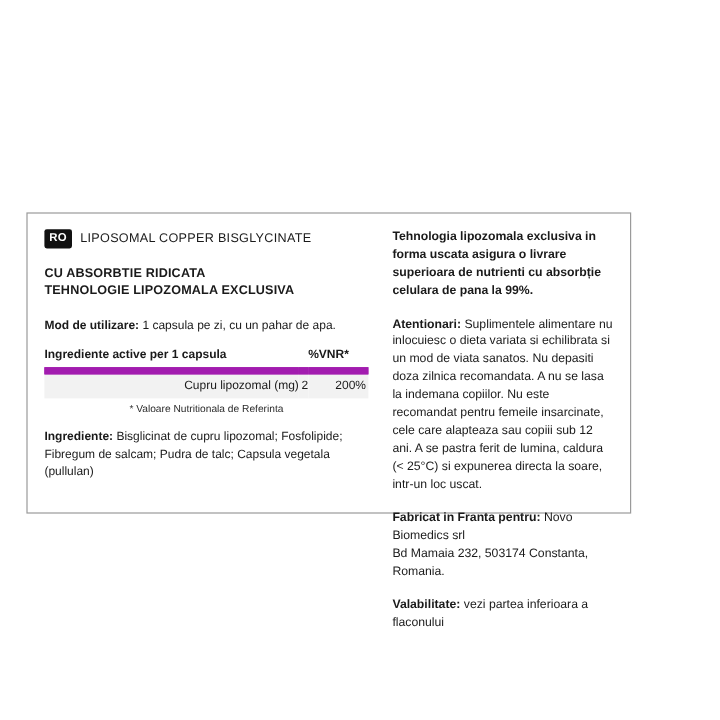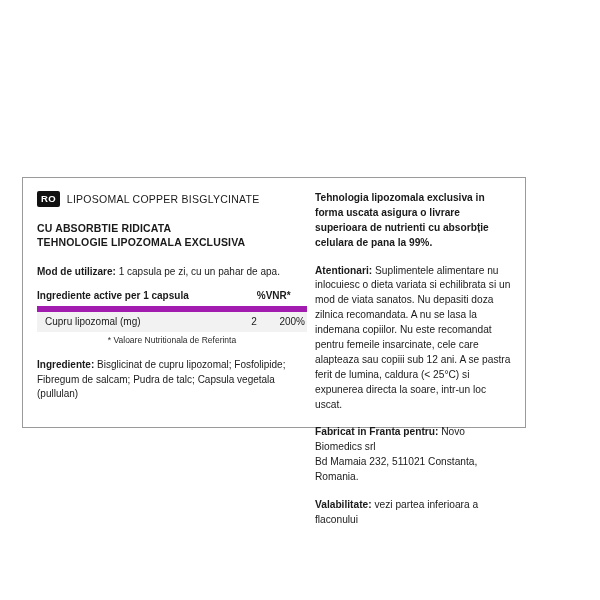--- a/index.html
+++ b/index.html
@@ -19,20 +19,21 @@
     position: absolute;
     left: 22px;
     top: 177px;
     width: 504px;
     height: 251px;
     box-sizing: border-box;
     border: 1px solid #9a9a9a;
     background: #ffffff;
     display: flex;
     flex-direction: row;
+    gap: 12px;
   }
 
   .col {
     box-sizing: border-box;
     padding-top: 13px;
   }
   .col-left {
     width: 292px;
     padding-left: 14px;
     padding-right: 8px;
@@ -109,20 +110,21 @@
     font-weight: bold;
     font-size: 10px;
     padding: 0 0 5px 0;
     border-bottom: 6px solid #a21caf;
   }
   .nutri-table th.num { text-align: right; }
   .nutri-table td {
     background: #f2f2f2;
     padding: 4px 0 5px 0;
     font-weight: normal;
+    text-align: right;
   }
   .nutri-table td.name { padding-left: 8px; }
   .nutri-table td.num { text-align: right; }
   .nutri-table td.vnr { text-align: right; padding-right: 2px; }
   .nutri-table th.vnr { padding-right: 2px; }
 
   .footnote {
     width: 270px;
     text-align: center;
     font-size: 8.5px;
@@ -200,21 +202,21 @@
     <div class="r-para lead">Tehnologia lipozomala exclusiva in forma uscata asigura o livrare superioara de nutrienti cu absorbție celulara de pana la 99%.</div>
 
     <div class="r-para">
       <b>Atentionari:</b>
       <span>Suplimentele alimentare nu inlocuiesc o dieta variata si echilibrata si un mod de viata sanatos. Nu depasiti doza zilnica recomandata. A nu se lasa la indemana copiilor. Nu este recomandat pentru femeile insarcinate, cele care alapteaza sau copiii sub 12 ani. A se pastra ferit de lumina, caldura (&lt; 25°C) si expunerea directa la soare, intr-un loc uscat.</span>
     </div>
 
     <div class="r-para">
       <b>Fabricat in Franta pentru:</b>
       <span>Novo Biomedics srl</span><br>
-      <span>Bd Mamaia 232, 511021 Constanta, Romania.</span>
+      <span>Bd Mamaia 232, 503174 Constanta, Romania.</span>
     </div>
 
     <div class="r-para">
       <b>Valabilitate:</b>
       <span>vezi partea inferioara a flaconului</span>
     </div>
 
   </div>
 
 </div>

